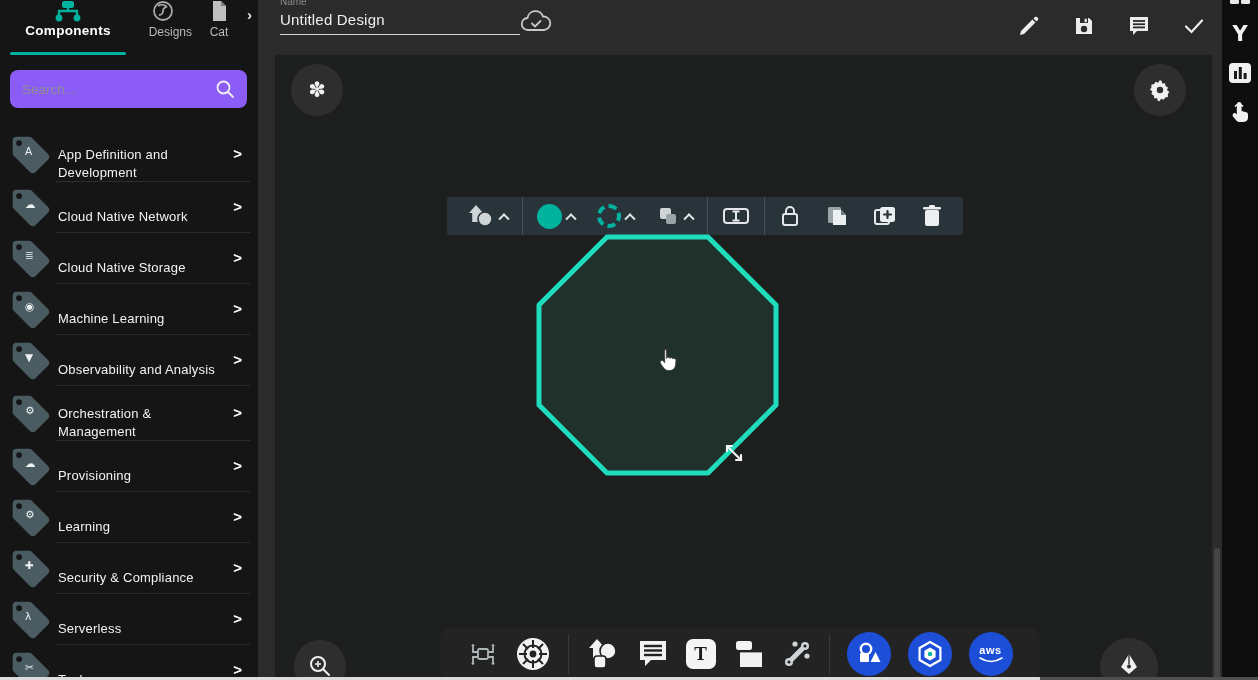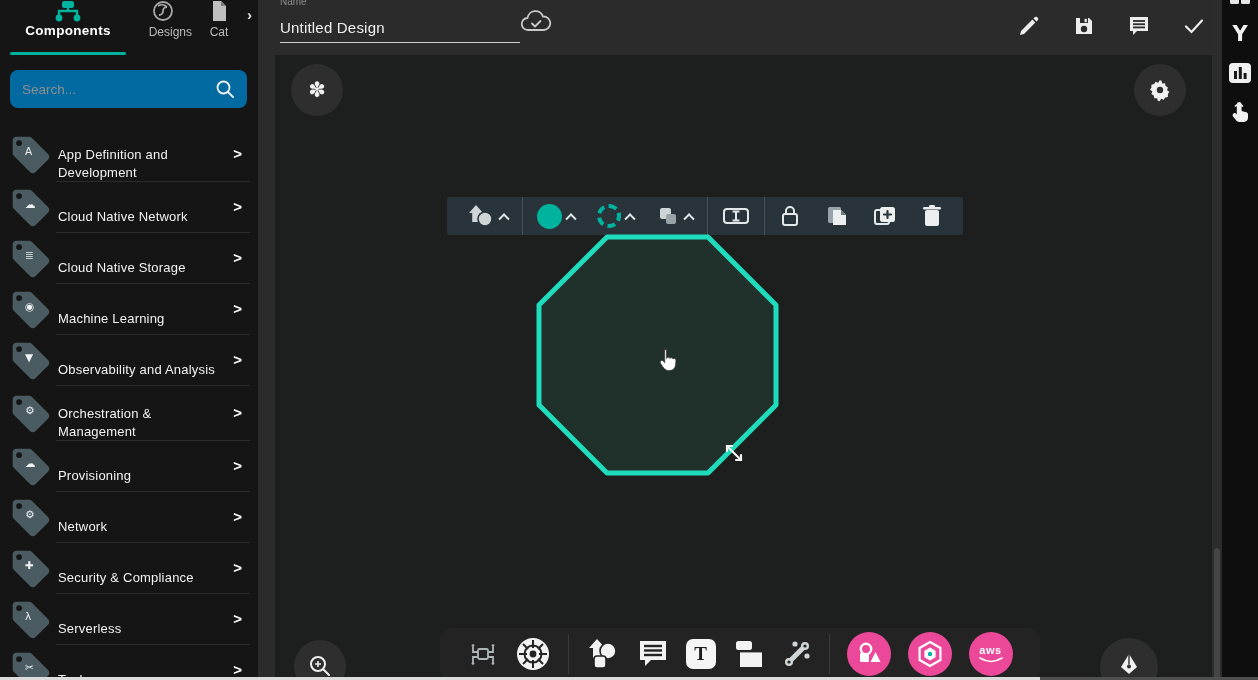--- a/index.html
+++ b/index.html
@@ -14,38 +14,38 @@
   .tab { position:absolute; top:0; text-align:center; cursor:pointer; }
   .tab-comp { left:8px; width:120px; height:58px; }
   .tab-comp .tab-label { color:#fff; font-size:13.5px; font-weight:bold; letter-spacing:.3px; margin-top:1px; display:block; }
   .tab-underline { position:absolute; left:2px; right:2px; bottom:3px; height:3px; background:#00B39F; border-radius:2px; }
   .tab-sm { width:58px; }
   .tab-designs { left:134px;text-align:right; }
   .tab-catalog { left:196px; width:46px; overflow:hidden; }
   .tab-sm .tab-label { color:#b9b9b9; font-size:12px; display:block; margin-top:3px; white-space:nowrap; }
   .tab-icon { margin:0 auto; }
   .tab-scroll { position:absolute; right:6px; top:6px; color:#e0e0e0; font-size:15px; font-weight:bold; cursor:pointer; }
-  .searchbox { position:absolute; left:10px; top:70px; width:237px; height:38px; background:#0369a1; border-radius:8px; display:flex; align-items:center; padding:0 12px; }
+  .searchbox { position:absolute; left:10px; top:70px; width:237px; height:38px; background:#8b5cf6; border-radius:8px; display:flex; align-items:center; padding:0 12px; }
   .searchbox input { flex:1; background:transparent; border:none; outline:none; color:#ddd; font-size:13.5px; font-family:"Liberation Sans",sans-serif; }
   .searchbox input::placeholder { color:#8f8f8f; }
   .catlist { position:absolute; left:0; top:126px; width:258px; }
   .cat-row { position:relative; display:flex; align-items:center; padding:0 10px 0 8px; cursor:pointer; }
   .cat-row + .cat-row::after { content:""; position:absolute; top:0; left:56px; right:8px; height:1px; background:#2c2c2c; }
   .row-1 { height:51px; } .row-2 { height:55px; }
   .tagwrap { position:relative; width:50px; height:42px; flex:0 0 50px; }
   .tag-glyph { position:absolute; left:17px; top:13px; color:#eef2f2; font-size:10.5px; line-height:1;
     font-family:"DejaVu Sans",sans-serif; }
   .cat-label { flex:1; color:#f2f2f2; font-size:13px; line-height:1.35; letter-spacing:.2px; padding-right:6px;margin-top:20px; }
   .cat-chev { color:#fff; font-size:15px; font-weight:bold; padding-right:6px; }
 
   
   .topbar { position:absolute; left:258px; top:0; width:1092px; height:55px; background:#2b2b2b; overflow:hidden; z-index:4; }
   .name-block { position:absolute; left:22px; top:-4px; }
   .name-label { color:#8d8d8d; font-size:10px; display:block; }
-  .name-value { color:#efefef; font-size:15px; display:block; margin-top:12px; letter-spacing:.2px; }
+  .name-value { color:#efefef; font-size:15px; display:block; margin-top:4px; letter-spacing:.2px; }
   .name-underline { width:240px; height:1px; background:#cfcfcf; margin-top:6px; }
   .cloud-wrap { position:absolute; left:262px; top:10px; }
   .action-icons { position:absolute; right:34px; top:14px; display:flex; gap:31px; }
   .action-icons .icon-btn { width:24px; height:24px; cursor:pointer; background:none; border:none; padding:0; }
 
   
   .vscroll { position:absolute; left:1212px; top:0; width:10px; height:680px; background:#2c2c2c; z-index:4; }
   .vscroll-thumb { position:absolute; left:2px; top:548px; width:6px; height:132px; background:#454545; border-radius:3px; }
   .right-strip { position:absolute; left:1222px; top:0; width:36px; height:680px; background:#0e0e0e; z-index:5; }
   .strip-item { width:36px; display:flex; justify-content:center; cursor:pointer; }
@@ -67,21 +67,21 @@
   .st-div { width:1px; height:38px; background:#43525a; }
   .chev-up { width:8px; height:8px; border-left:2.4px solid #dfe5e7; border-top:2.4px solid #dfe5e7; transform:rotate(45deg) translate(2px,2px); }
   .fill-dot { width:25px; height:25px; border-radius:50%; background:#00B39F; }
   .dash-ring { width:24px; height:24px; border-radius:50%; border:4px dashed #00B39F; }
 
   
   .bottom-toolbar { position:absolute; left:165px; top:573px; width:600px; height:52px; background:#232323; border-radius:10px; display:flex; align-items:center; justify-content:center; gap:17px; padding:0 14px; }
   .bt-item { cursor:pointer; display:flex; align-items:center; justify-content:center; }
   .bt-div { width:1px; height:40px; background:#3a3a3a; }
   .t-icon { width:30px; height:30px; background:#f5f5f5; border-radius:7px; color:#1c1c1c; font-weight:bold; font-size:19px; display:flex; align-items:center; justify-content:center; font-family:"Liberation Serif",serif; }
-  .teal-circ { width:44px; height:44px; border-radius:50%; background:#ec4899; display:flex; align-items:center; justify-content:center; }
+  .teal-circ { width:44px; height:44px; border-radius:50%; background:#1d4ed8; display:flex; align-items:center; justify-content:center; }
   .aws-text { color:#fff; font-size:11px; font-weight:bold; letter-spacing:.5px; display:block; line-height:1; }
 
   
   .scrub-done { position:absolute; left:0; bottom:0; width:1040px; height:3px; background:#dcdcdc; z-index:9; }
   .scrub-rest { position:absolute; left:1040px; bottom:0; width:218px; height:3px; background:#4f4f4f; z-index:9; }
 </style>
 </head>
 <body>
 
 <aside class="sidebar">
@@ -205,21 +205,21 @@
       <span class="cat-chev">&gt;</span>
     </div>
     <div class="cat-row row-1">
       <span class="tagwrap">
         <svg width="46" height="44" viewBox="0 0 24 24">
             <path fill="#4a5b61" d="M21.41 11.58l-9-9C12.05 2.22 11.55 2 11 2H4c-1.1 0-2 .9-2 2v7c0 .55.22 1.05.59 1.42l9 9c.36.36.86.58 1.41.58.55 0 1.05-.22 1.41-.59l7-7c.37-.36.59-.86.59-1.41 0-.55-.23-1.06-.59-1.42z"></path>
             <circle cx="5.5" cy="5.5" r="1.6" fill="#151515"></circle>
           </svg>
         <span class="tag-glyph">⚙</span>
       </span>
-      <span class="cat-label">Network</span>
+      <span class="cat-label">Learning</span>
       <span class="cat-chev">&gt;</span>
     </div>
     <div class="cat-row row-1">
       <span class="tagwrap">
         <svg width="46" height="44" viewBox="0 0 24 24">
             <path fill="#4a5b61" d="M21.41 11.58l-9-9C12.05 2.22 11.55 2 11 2H4c-1.1 0-2 .9-2 2v7c0 .55.22 1.05.59 1.42l9 9c.36.36.86.58 1.41.58.55 0 1.05-.22 1.41-.59l7-7c.37-.36.59-.86.59-1.41 0-.55-.23-1.06-.59-1.42z"></path>
             <circle cx="5.5" cy="5.5" r="1.6" fill="#151515"></circle>
           </svg>
         <span class="tag-glyph">✚</span>
       </span>

